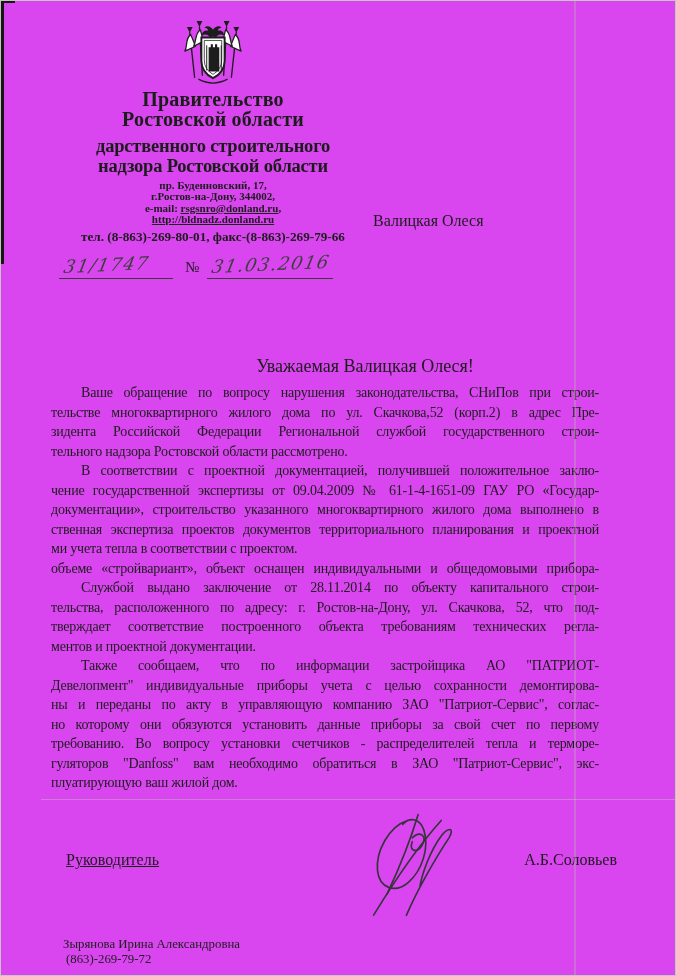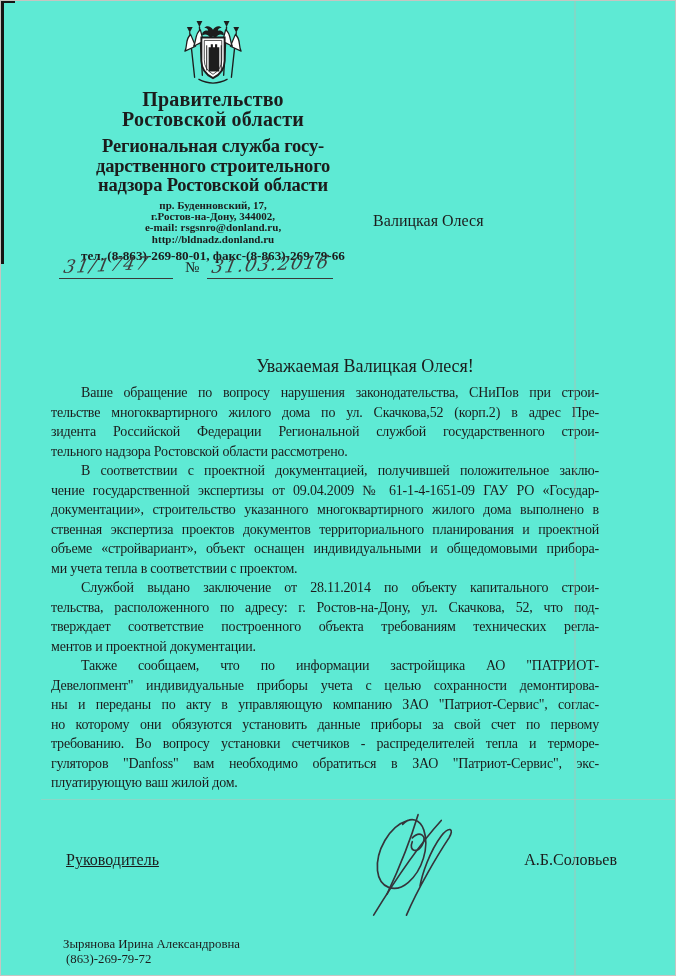--- a/index.html
+++ b/index.html
@@ -1,27 +1,27 @@
 <!DOCTYPE html>
 <html lang="ru"><head>
 <meta charset="utf-8">
 <style>
   html,body { margin:0; padding:0; background:#9a9a9a; }
   .page {
     position:relative; width:676px; height:976px; margin:0 auto;
-    background:#5eead4; border:1px solid #c6c5c1; box-sizing:border-box;
+    background:#d946ef; border:1px solid #c6c5c1; box-sizing:border-box;
     font-family:"Liberation Serif", serif; color:#1c1c1c; overflow:hidden;
   }
   
   .letterhead { position:absolute; top:20px; left:30px; width:364px; text-align:center; }
   .emblem { display:block; margin:0 auto 2px auto; }
   .org-name  { font-weight:bold; font-size:20px; line-height:20px; letter-spacing:.2px; }
   .service-name { font-weight:bold; font-size:18.5px; line-height:19.5px; margin-top:8px; letter-spacing:-.2px; }
   .address { font-size:11px; line-height:11.4px; margin-top:4px; font-weight:bold; }
-  .address .ul { }
+  .address .ul { text-decoration:underline; }
   .phone { font-size:13.2px; line-height:15px; margin-top:3px; font-weight:bold; white-space:nowrap; }
   
   .reg-row { position:absolute; top:250px; left:58px; width:274px; height:28px; }
   .reg-blank { position:absolute; bottom:0; height:26px; border-bottom:1.6px solid #3a3a3a; }
   .reg-blank.b1 { left:0; width:114px; }
   .reg-blank.b2 { left:148px; width:126px; }
   .no-sign { position:absolute; left:126px; bottom:3px; font-size:15px; }
   .hw {
     position:absolute; left:3px; bottom:1px; white-space:nowrap;
     font-family:"DejaVu Serif", serif; font-style:italic;
@@ -79,21 +79,20 @@
       <path d="M23 20 H41 V40 Q41 50 32 55 Q23 50 23 40 Z" fill="none" stroke="#1d1d1d" stroke-width=".8"></path>
       <path d="M27.5 27 v25 h11 v-25 h-2.2 v-3 h-2.2 v3 h-2.2 v-3 h-2.2 v3 z" fill="#1d1d1d"></path>
       <path d="M25.5 25 V51 M40.5 25 V51" stroke="#1d1d1d" stroke-width="1"></path>
       <path d="M17 60 Q32 68 47 60" fill="none" stroke="#1d1d1d" stroke-width="1.4"></path>
     </svg>
 
     <div class="org-name">Правительство</div>
     <div class="org-name">Ростовской области</div>
 
     <div class="service-name">
-      <div>Региональная служба госу-</div>
       <div>дарственного строительного</div>
       <div>надзора Ростовской области</div>
     </div>
 
     <div class="address">
       <div>пр. Буденновский, 17,</div>
       <div>г.Ростов-на-Дону, 344002,</div>
       <div><span>e-mail: </span><span class="ul">rsgsnro@donland.ru</span><span>,</span></div>
       <div class="ul">http://bldnadz.donland.ru</div>
     </div>
@@ -120,22 +119,22 @@
         <div class="line first">Ваше обращение по вопросу нарушения законодательства, СНиПов при строи-</div>
         <div class="line">тельстве многоквартирного жилого дома по ул. Скачкова,52 (корп.2)  в адрес Пре-</div>
         <div class="line">зидента Российской Федерации Региональной службой государственного строи-</div>
         <div class="line last">тельного надзора Ростовской области рассмотрено.</div>
       </div>
       <div class="para">
         <div class="line first">В соответствии с проектной документацией, получившей положительное заклю-</div>
         <div class="line">чение государственной экспертизы от 09.04.2009 № 61-1-4-1651-09 ГАУ РО «Государ-</div>
         <div class="line">документации», строительство указанного многоквартирного жилого дома выполнено в</div>
         <div class="line">ственная экспертиза проектов документов территориального планирования и проектной</div>
+        <div class="line last">ми учета тепла  в соответствии с проектом.</div>
         <div class="line">объеме «стройвариант», объект оснащен индивидуальными и общедомовыми прибора-</div>
-        <div class="line last">ми учета тепла  в соответствии с проектом.</div>
       </div>
       <div class="para">
         <div class="line first">Службой выдано заключение от 28.11.2014 по объекту капитального строи-</div>
         <div class="line">тельства, расположенного по адресу: г. Ростов-на-Дону, ул. Скачкова, 52, что под-</div>
         <div class="line">тверждает соответствие построенного объекта требованиям технических регла-</div>
         <div class="line last">ментов и проектной документации.</div>
       </div>
       <div class="para">
         <div class="line first">Также сообщаем, что по информации застройщика АО "ПАТРИОТ-</div>
         <div class="line">Девелопмент" индивидуальные приборы учета с целью сохранности демонтирова-</div>

